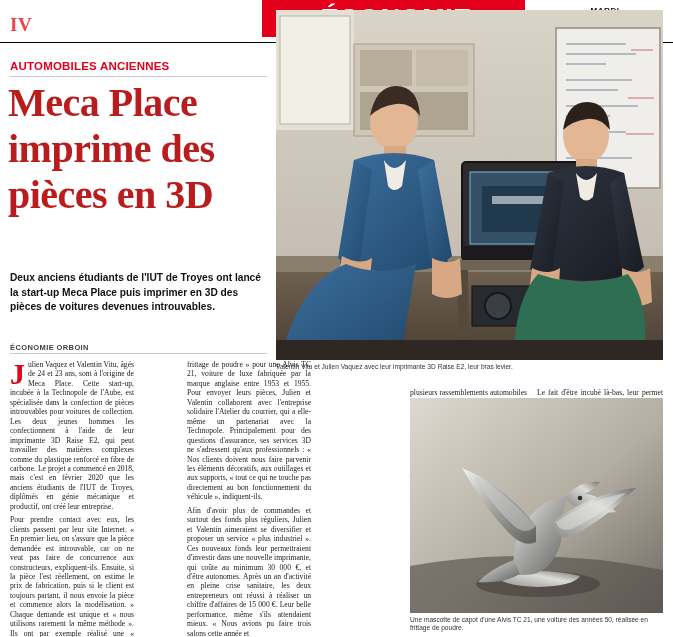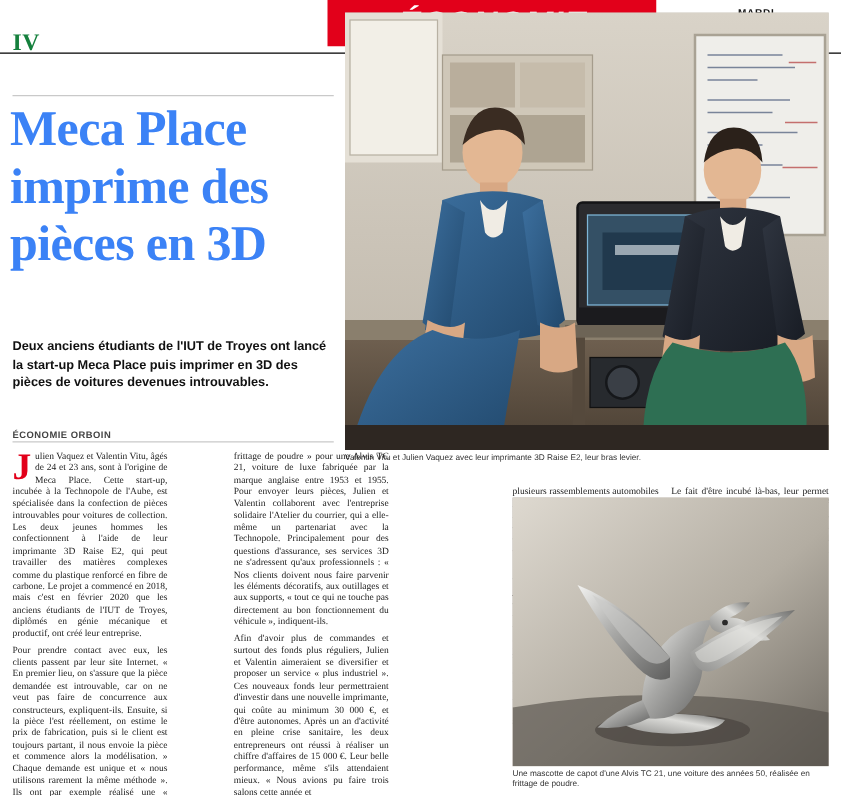--- a/index.html
+++ b/index.html
@@ -12,23 +12,23 @@
     overflow:hidden;
   }
   .page{position:relative;width:673px;height:637px;}
 
   
   .masthead{
     position:absolute;top:0;left:0;width:673px;height:42px;
     border-bottom:1px solid #000;
   }
   .folio{
-    position:absolute;left:10px;top:24px;
-    font-family:"Liberation Serif", serif;
-    font-weight:bold;font-size:19px;letter-spacing:.5px;color:#15803d;
+    position:absolute;left:10px;top:14px;
+    font-family:"Liberation Serif", serif;
+    font-weight:bold;font-size:19px;letter-spacing:.5px;color:#ef4444;
   }
   .section-band{
     position:absolute;left:262px;top:0;width:263px;height:37px;
     background:#e2001a;
   }
   .section-title{
     position:absolute;left:268px;top:2px;width:252px;height:34px;
     color:#fff;font-family:"Liberation Sans", sans-serif;
     font-weight:bold;font-style:italic;font-size:27px;
     letter-spacing:.5px;text-align:center;line-height:34px;
@@ -49,21 +49,21 @@
     color:#e2001a;font-family:"Liberation Sans", sans-serif;
     font-weight:bold;font-size:11.5px;letter-spacing:.2px;
   }
   .kicker-rule{
     position:absolute;left:10px;top:76px;width:257px;height:1px;background:#c9c9c9;
   }
   .headline{
     position:absolute;left:8px;top:80px;width:268px;
     font-family:"Liberation Serif", serif;
     font-weight:bold;font-size:40px;line-height:46px;
-    letter-spacing:-0.5px;color:#3b82f6;
+    letter-spacing:-0.5px;color:#b91c1c;
   }
   .standfirst{
     position:absolute;left:10px;top:271px;width:258px;
     font-family:"Liberation Sans", sans-serif;
     font-weight:bold;font-size:10.2px;line-height:14.5px;color:#111;
   }
   .byline{
     position:absolute;left:10px;top:343px;
     font-family:"Liberation Sans", sans-serif;
     font-weight:bold;font-size:7.5px;letter-spacing:.4px;color:#444;
@@ -136,20 +136,21 @@
     <div class="folio">IV</div>
     <div class="section-band"></div>
     <div class="section-title">ÉCONOMIE</div>
     <div class="date-block">
       <div class="dow">MARDI</div>
       <div class="dline"></div>
       <div class="dfull">15 JUIN 2021</div>
     </div>
   </div>
 
+  <div class="kicker">AUTOMOBILES ANCIENNES</div>
   <div class="kicker-rule"></div>
   <div class="headline">Meca Place imprime des pièces en 3D</div>
   <div class="standfirst">Deux anciens étudiants de l'IUT de Troyes ont lancé la start-up Meca Place puis imprimer en 3D des pièces de voitures devenues introuvables.</div>
   <div class="byline">ÉCONOMIE ORBOIN</div>
   <div class="byline-rule"></div>
 
   <div class="photo-top">
     <svg width="387" height="350" viewBox="0 0 387 350" xmlns="http://www.w3.org/2000/svg">
       <defs>
         <linearGradient id="wall" x1="0" y1="0" x2="0" y2="1">

